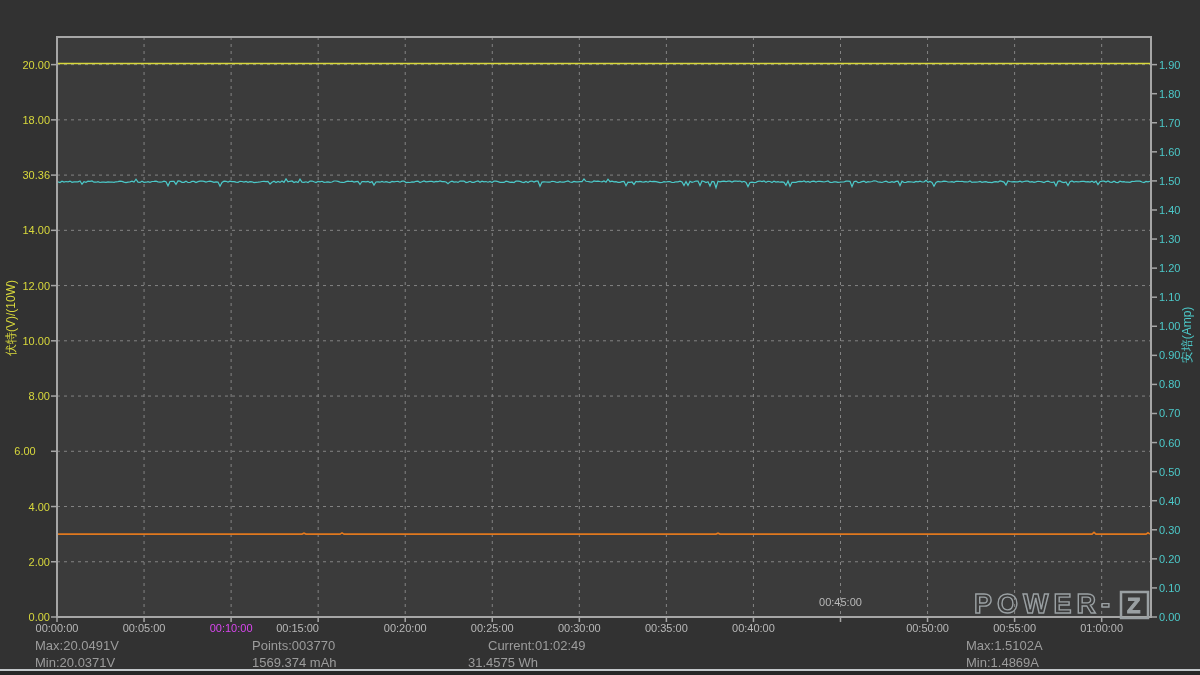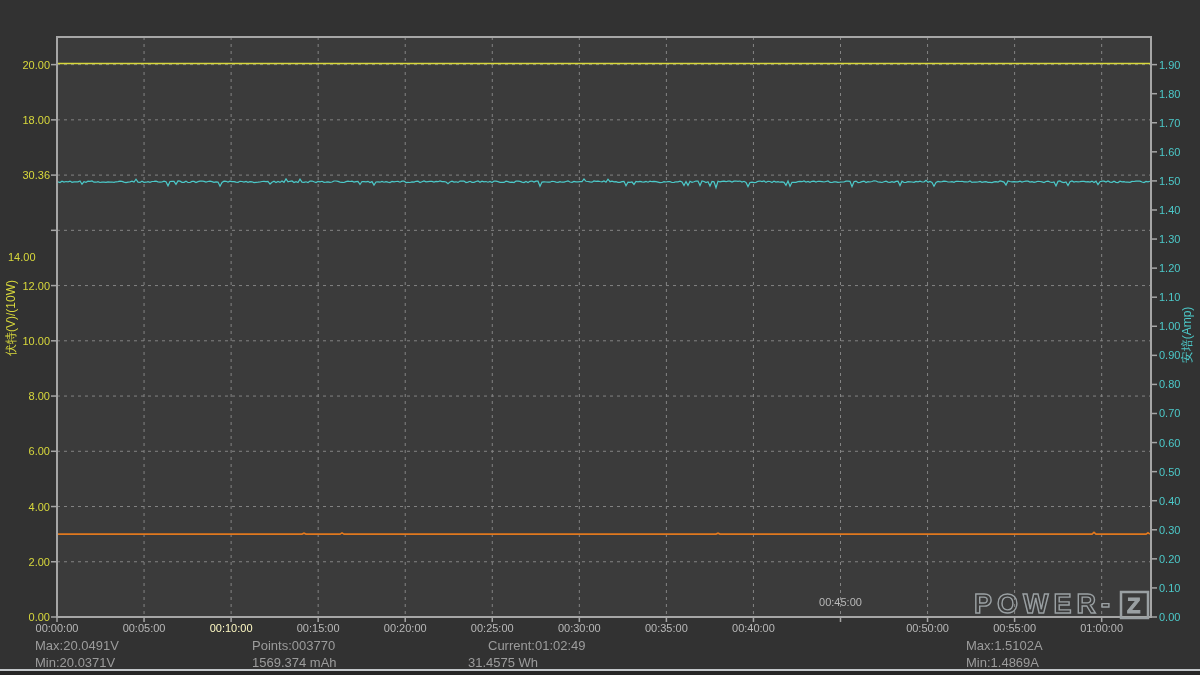--- a/index.html
+++ b/index.html
@@ -104,25 +104,25 @@
       <line x1="927.5570291777188" x2="927.5570291777188" y1="618" y2="622" stroke="#a6a6a6" stroke-width="1.5"></line>
       <line x1="1014.6127320954906" x2="1014.6127320954906" y1="618" y2="622" stroke="#a6a6a6" stroke-width="1.5"></line>
       <line x1="1101.6684350132625" x2="1101.6684350132625" y1="618" y2="622" stroke="#a6a6a6" stroke-width="1.5"></line>
     </svg>
   <div id="plot-hotspot" style="left: 57px; top: 37px; width: 1094px; height: 580px;"></div>
 
   <div id="tick-labels">
       <div class="tick" style="left: 0px; width: 50px; text-align: right; top: 57.619px; color: rgb(216, 216, 60);">20.00</div>
       <div class="tick" style="left: 0px; width: 50px; text-align: right; top: 112.857px; color: rgb(216, 216, 60);">18.00</div>
       <div class="tick" style="left: 0px; width: 50px; text-align: right; top: 168.095px; color: rgb(216, 216, 60);">30.36</div>
-      <div class="tick" style="left: 8px; width: 50px; top: 223.333px; color: rgb(216, 216, 60); margin-top: 27px;">14.00</div>
+      <div class="tick" style="left: 0px; width: 50px; text-align: right; top: 223.333px; color: rgb(216, 216, 60);">14.00</div>
       <div class="tick" style="left: 0px; width: 50px; text-align: right; top: 278.571px; color: rgb(216, 216, 60);">12.00</div>
       <div class="tick" style="left: 0px; width: 50px; text-align: right; top: 333.81px; color: rgb(216, 216, 60);">10.00</div>
       <div class="tick" style="left: 0px; width: 50px; text-align: right; top: 389.048px; color: rgb(216, 216, 60);">8.00</div>
-      <div class="tick" style="left: 0px; width: 50px; text-align: right; top: 444.286px; color: rgb(216, 216, 60);">6.00</div>
+      <div class="tick" style="left: 0px; width: 50px; text-align: center; top: 444.286px; color: rgb(216, 216, 60);">6.00</div>
       <div class="tick" style="left: 0px; width: 50px; text-align: right; top: 499.524px; color: rgb(216, 216, 60);">4.00</div>
       <div class="tick" style="left: 0px; width: 50px; text-align: right; top: 554.762px; color: rgb(216, 216, 60);">2.00</div>
       <div class="tick" style="left: 0px; width: 50px; text-align: right; top: 610px; color: rgb(216, 216, 60);">0.00</div>
       <div class="tick" style="left: 1159px; width: 44px; text-align: left; top: 57.619px; color: rgb(76, 201, 201);">1.90</div>
       <div class="tick" style="left: 1159px; width: 44px; text-align: left; top: 86.6917px; color: rgb(76, 201, 201);">1.80</div>
       <div class="tick" style="left: 1159px; width: 44px; text-align: left; top: 115.764px; color: rgb(76, 201, 201);">1.70</div>
       <div class="tick" style="left: 1159px; width: 44px; text-align: left; top: 144.837px; color: rgb(76, 201, 201);">1.60</div>
       <div class="tick" style="left: 1159px; width: 44px; text-align: left; top: 173.91px; color: rgb(76, 201, 201);">1.50</div>
       <div class="tick" style="left: 1159px; width: 44px; text-align: left; top: 202.982px; color: rgb(76, 201, 201);">1.40</div>
       <div class="tick" style="left: 1159px; width: 44px; text-align: left; top: 232.055px; color: rgb(76, 201, 201);">1.30</div>
@@ -134,22 +134,22 @@
       <div class="tick" style="left: 1159px; width: 44px; text-align: left; top: 406.491px; color: rgb(76, 201, 201);">0.70</div>
       <div class="tick" style="left: 1159px; width: 44px; text-align: left; top: 435.564px; color: rgb(76, 201, 201);">0.60</div>
       <div class="tick" style="left: 1159px; width: 44px; text-align: left; top: 464.637px; color: rgb(76, 201, 201);">0.50</div>
       <div class="tick" style="left: 1159px; width: 44px; text-align: left; top: 493.709px; color: rgb(76, 201, 201);">0.40</div>
       <div class="tick" style="left: 1159px; width: 44px; text-align: left; top: 522.782px; color: rgb(76, 201, 201);">0.30</div>
       <div class="tick" style="left: 1159px; width: 44px; text-align: left; top: 551.855px; color: rgb(76, 201, 201);">0.20</div>
       <div class="tick" style="left: 1159px; width: 44px; text-align: left; top: 580.927px; color: rgb(76, 201, 201);">0.10</div>
       <div class="tick" style="left: 1159px; width: 44px; text-align: left; top: 610px; color: rgb(76, 201, 201);">0.00</div>
       <div class="tick" style="left: 15px; width: 84px; text-align: center; top: 621px; color: rgb(184, 184, 184);">00:00:00</div>
       <div class="tick" style="left: 102.056px; width: 84px; text-align: center; top: 621px; color: rgb(184, 184, 184);">00:05:00</div>
-      <div class="tick" style="left: 189.111px; width: 84px; text-align: center; top: 621px; color: #fef9c3;">00:10:00</div>
-      <div class="tick" style="left: 276.167px; width: 84px; text-align: center; top: 621px; color: rgb(184, 184, 184);">00:15:00</div>
+      <div class="tick" style="left: 189.111px; width: 84px; text-align: center; top: 621px; color: #d946ef;">00:10:00</div>
+      <div class="tick" style="left: 276.167px; width: 84px; text-align: left; top: 621px; color: rgb(184, 184, 184);">00:15:00</div>
       <div class="tick" style="left: 363.223px; width: 84px; text-align: center; top: 621px; color: rgb(184, 184, 184);">00:20:00</div>
       <div class="tick" style="left: 450.279px; width: 84px; text-align: center; top: 621px; color: rgb(184, 184, 184);">00:25:00</div>
       <div class="tick" style="left: 537.334px; width: 84px; text-align: center; top: 621px; color: rgb(184, 184, 184);">00:30:00</div>
       <div class="tick" style="left: 624.39px; width: 84px; text-align: center; top: 621px; color: rgb(184, 184, 184);">00:35:00</div>
       <div class="tick" style="left: 711.446px; width: 84px; text-align: center; top: 621px; color: rgb(184, 184, 184);">00:40:00</div>
       <div class="tick" style="left: 798.501px; width: 84px; text-align: center; top: 595px; color: rgb(184, 184, 184);">00:45:00</div>
       <div class="tick" style="left: 885.557px; width: 84px; text-align: center; top: 621px; color: rgb(184, 184, 184);">00:50:00</div>
       <div class="tick" style="left: 972.613px; width: 84px; text-align: center; top: 621px; color: rgb(184, 184, 184);">00:55:00</div>
       <div class="tick" style="left: 1059.67px; width: 84px; text-align: center; top: 621px; color: rgb(184, 184, 184);">01:00:00</div>
     </div>

